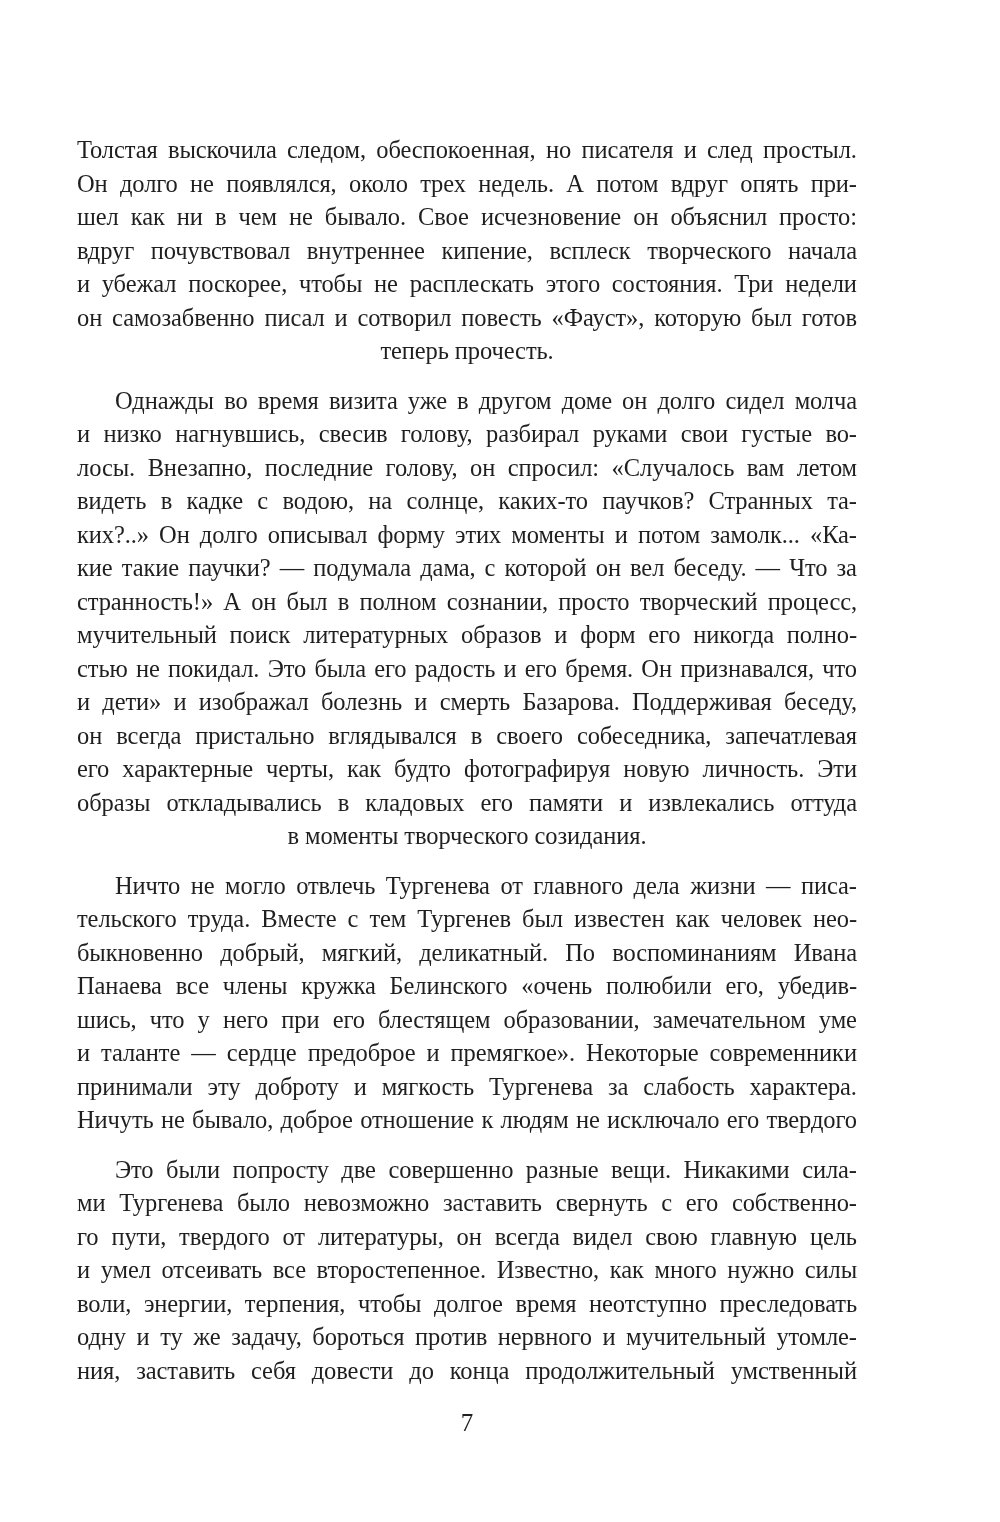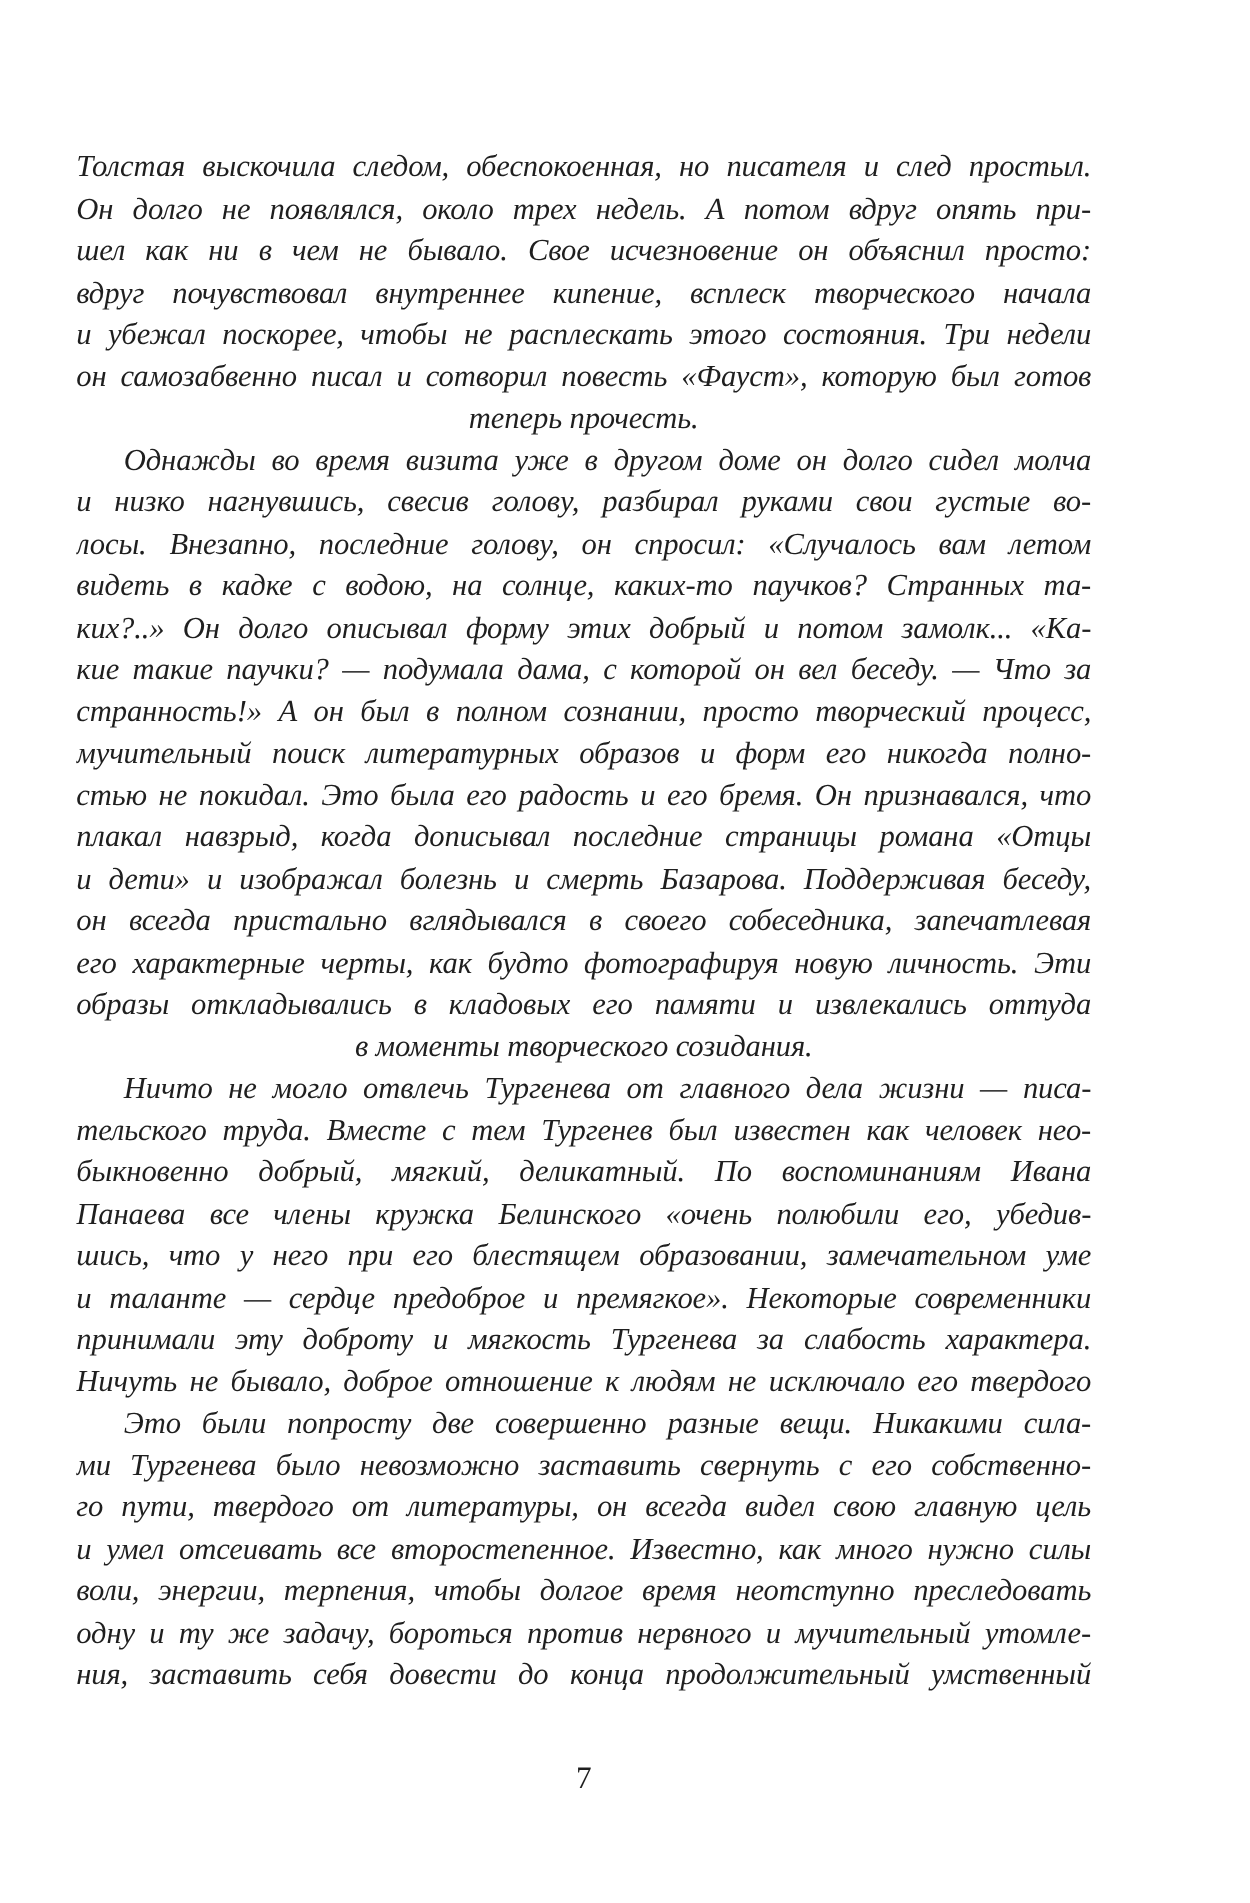--- a/index.html
+++ b/index.html
@@ -19,21 +19,21 @@
   }
   .text-block {
     position: absolute;
     left: 61px;
     top: 117px;
     width: 812px;
     font-size: 24.5px;
     line-height: 33.5px;
     letter-spacing: -0.1px;
   }
-  .paragraph { margin: 0; font-style: italic; }
+  .paragraph { margin: 16px; }
   
   .line {
     display: flex;
     justify-content: space-between;
     white-space: pre;
     overflow: hidden;
   }
   .line > span { white-space: pre; }
   
   .line.plain {
@@ -63,26 +63,25 @@
         <div class="line"><span>вдруг </span><span>почувствовал </span><span>внутреннее </span><span>кипение, </span><span>всплеск </span><span>творческого </span><span>начала</span></div>
         <div class="line"><span>и </span><span>убежал </span><span>поскорее, </span><span>чтобы </span><span>не </span><span>расплескать </span><span>этого </span><span>состояния. </span><span>Три </span><span>недели</span></div>
         <div class="line"><span>он </span><span>самозабвенно </span><span>писал </span><span>и </span><span>сотворил </span><span>повесть </span><span>«Фауст», </span><span>которую </span><span>был </span><span>готов</span></div>
         <div class="line plain">теперь прочесть.</div>
       </div>
       <div class="paragraph">
         <div class="line indent"><span>Однажды </span><span>во </span><span>время </span><span>визита </span><span>уже </span><span>в </span><span>другом </span><span>доме </span><span>он </span><span>долго </span><span>сидел </span><span>молча</span></div>
         <div class="line"><span>и </span><span>низко </span><span>нагнувшись, </span><span>свесив </span><span>голову, </span><span>разбирал </span><span>руками </span><span>свои </span><span>густые </span><span>во-</span></div>
         <div class="line"><span>лосы. </span><span>Внезапно, </span><span>последние </span><span>голову, </span><span>он </span><span>спросил: </span><span>«Случалось </span><span>вам </span><span>летом</span></div>
         <div class="line"><span>видеть </span><span>в </span><span>кадке </span><span>с </span><span>водою, </span><span>на </span><span>солнце, </span><span>каких-то </span><span>паучков? </span><span>Странных </span><span>та-</span></div>
-        <div class="line"><span>ких?..» </span><span>Он </span><span>долго </span><span>описывал </span><span>форму </span><span>этих </span><span>добрый </span><span>и </span><span>потом </span><span>замолк... </span><span>«Ка-</span></div>
+        <div class="line"><span>ких?..» </span><span>Он </span><span>долго </span><span>описывал </span><span>форму </span><span>этих </span><span>моменты </span><span>и </span><span>потом </span><span>замолк... </span><span>«Ка-</span></div>
         <div class="line"><span>кие </span><span>такие </span><span>паучки? </span><span>— </span><span>подумала </span><span>дама, </span><span>с </span><span>которой </span><span>он </span><span>вел </span><span>беседу. </span><span>— </span><span>Что </span><span>за</span></div>
         <div class="line"><span>странность!» </span><span>А </span><span>он </span><span>был </span><span>в </span><span>полном </span><span>сознании, </span><span>просто </span><span>творческий </span><span>процесс,</span></div>
         <div class="line"><span>мучительный </span><span>поиск </span><span>литературных </span><span>образов </span><span>и </span><span>форм </span><span>его </span><span>никогда </span><span>полно-</span></div>
         <div class="line"><span>стью </span><span>не </span><span>покидал. </span><span>Это </span><span>была </span><span>его </span><span>радость </span><span>и </span><span>его </span><span>бремя. </span><span>Он </span><span>признавался, </span><span>что</span></div>
-        <div class="line"><span>плакал </span><span>навзрыд, </span><span>когда </span><span>дописывал </span><span>последние </span><span>страницы </span><span>романа </span><span>«Отцы</span></div>
         <div class="line"><span>и </span><span>дети» </span><span>и </span><span>изображал </span><span>болезнь </span><span>и </span><span>смерть </span><span>Базарова. </span><span>Поддерживая </span><span>беседу,</span></div>
         <div class="line"><span>он </span><span>всегда </span><span>пристально </span><span>вглядывался </span><span>в </span><span>своего </span><span>собеседника, </span><span>запечатлевая</span></div>
         <div class="line"><span>его </span><span>характерные </span><span>черты, </span><span>как </span><span>будто </span><span>фотографируя </span><span>новую </span><span>личность. </span><span>Эти</span></div>
         <div class="line"><span>образы </span><span>откладывались </span><span>в </span><span>кладовых </span><span>его </span><span>памяти </span><span>и </span><span>извлекались </span><span>оттуда</span></div>
         <div class="line plain">в моменты творческого созидания.</div>
       </div>
       <div class="paragraph">
         <div class="line indent"><span>Ничто </span><span>не </span><span>могло </span><span>отвлечь </span><span>Тургенева </span><span>от </span><span>главного </span><span>дела </span><span>жизни </span><span>— </span><span>писа-</span></div>
         <div class="line"><span>тельского </span><span>труда. </span><span>Вместе </span><span>с </span><span>тем </span><span>Тургенев </span><span>был </span><span>известен </span><span>как </span><span>человек </span><span>нео-</span></div>
         <div class="line"><span>быкновенно </span><span>добрый, </span><span>мягкий, </span><span>деликатный. </span><span>По </span><span>воспоминаниям </span><span>Ивана</span></div>

